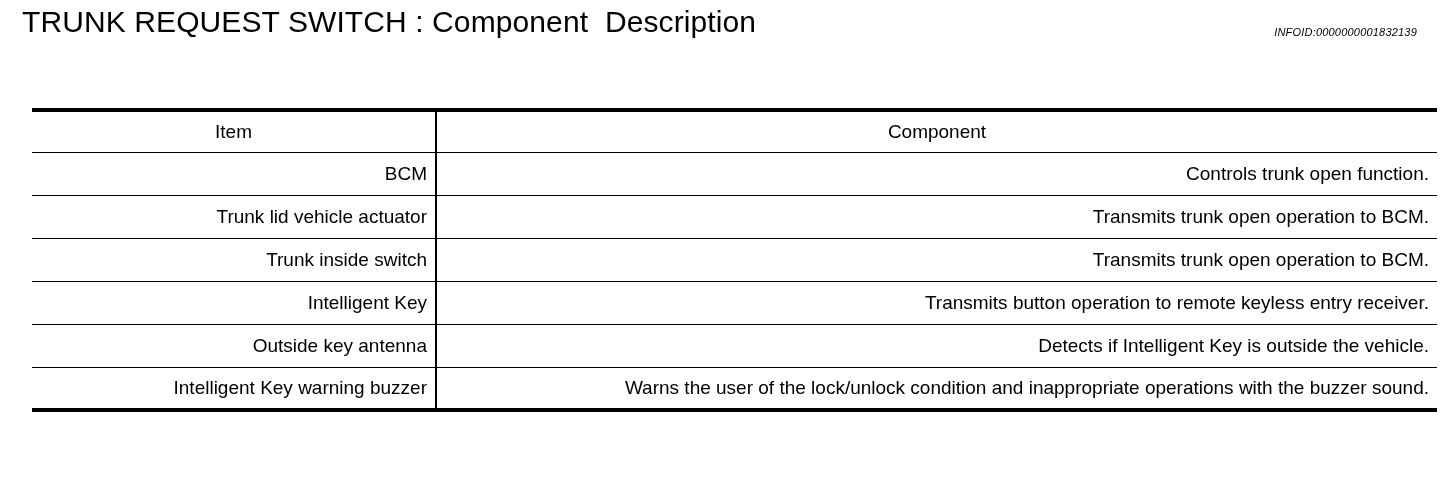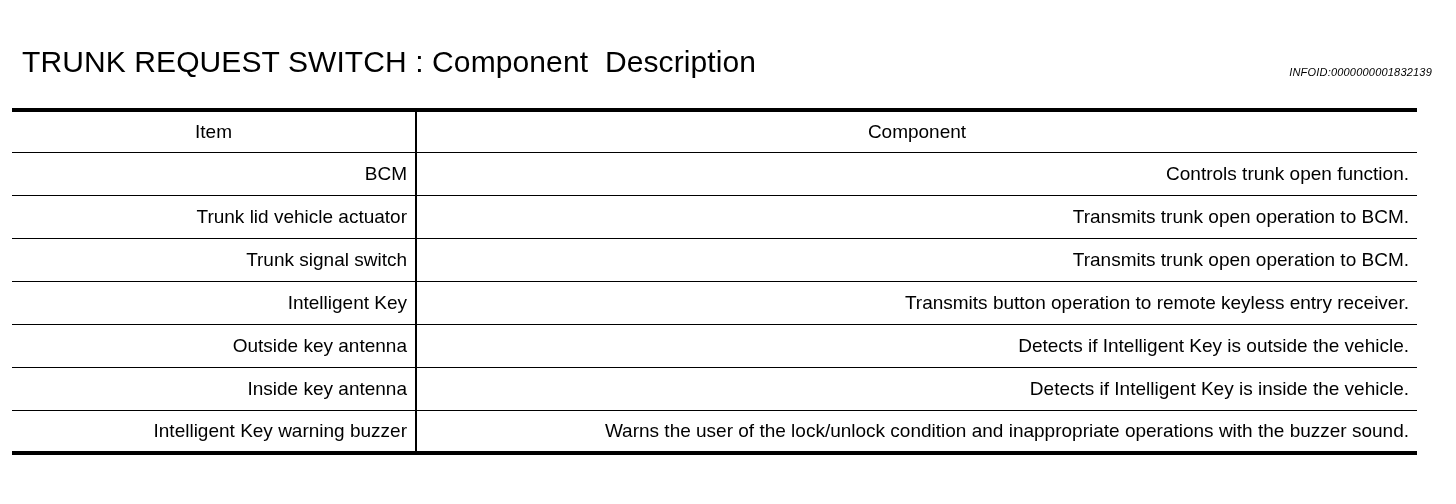--- a/index.html
+++ b/index.html
@@ -21,48 +21,47 @@
     height: 504px;
   }
 
   
   .doc-header {
     position: absolute;
     left: 0;
     top: 0;
     width: 1456px;
     height: 60px;
-    margin-top: 40px;
   }
   .doc-title {
     position: absolute;
     left: 22px;
     top: 2px;
     font-size: 30px;
     font-weight: 400;
     letter-spacing: 0.1px;
     white-space: pre;
     line-height: 40px;
   }
   .infoid {
     position: absolute;
-    right: 24px;
+    right: 39px;
     top: 25px;
     font-size: 11px;
     font-style: italic;
     font-weight: 400;
     letter-spacing: 0.2px;
     white-space: pre;
     line-height: 14px;
   }
 
   
   .table-wrap {
     position: absolute;
-    left: 12px;
+    left: 32px;
     top: 108px;
     width: 1405px;
   }
   table.spec {
     border-collapse: collapse;
     width: 1405px;
     table-layout: fixed;
   }
   table.spec col.c-item { width: 404px; }
   table.spec col.c-func { width: 1001px; }
@@ -150,21 +149,21 @@
         <tr>
           <td class="item-cell">
             <span class="cell-text">Trunk lid vehicle actuator</span>
           </td>
           <td class="func-cell">
             <span class="cell-text">Transmits trunk open operation to BCM.</span>
           </td>
         </tr>
         <tr>
           <td class="item-cell">
-            <span class="cell-text">Trunk signal switch</span>
+            <span class="cell-text">Trunk inside switch</span>
           </td>
           <td class="func-cell">
             <span class="cell-text">Transmits trunk open operation to BCM.</span>
           </td>
         </tr>
         <tr>
           <td class="item-cell">
             <span class="cell-text">Intelligent Key</span>
           </td>
           <td class="func-cell">
@@ -174,28 +173,20 @@
         <tr>
           <td class="item-cell">
             <span class="cell-text">Outside key antenna</span>
           </td>
           <td class="func-cell">
             <span class="cell-text">Detects if Intelligent Key is outside the vehicle.</span>
           </td>
         </tr>
         <tr>
           <td class="item-cell">
-            <span class="cell-text">Inside key antenna</span>
-          </td>
-          <td class="func-cell">
-            <span class="cell-text">Detects if Intelligent Key is inside the vehicle.</span>
-          </td>
-        </tr>
-        <tr>
-          <td class="item-cell">
             <span class="cell-text">Intelligent Key warning buzzer</span>
           </td>
           <td class="func-cell">
             <span class="cell-text">Warns the user of the lock/unlock condition and inappropriate operations with the buzzer sound.</span>
           </td>
         </tr>
       </tbody>
     </table>
   </div>
 

